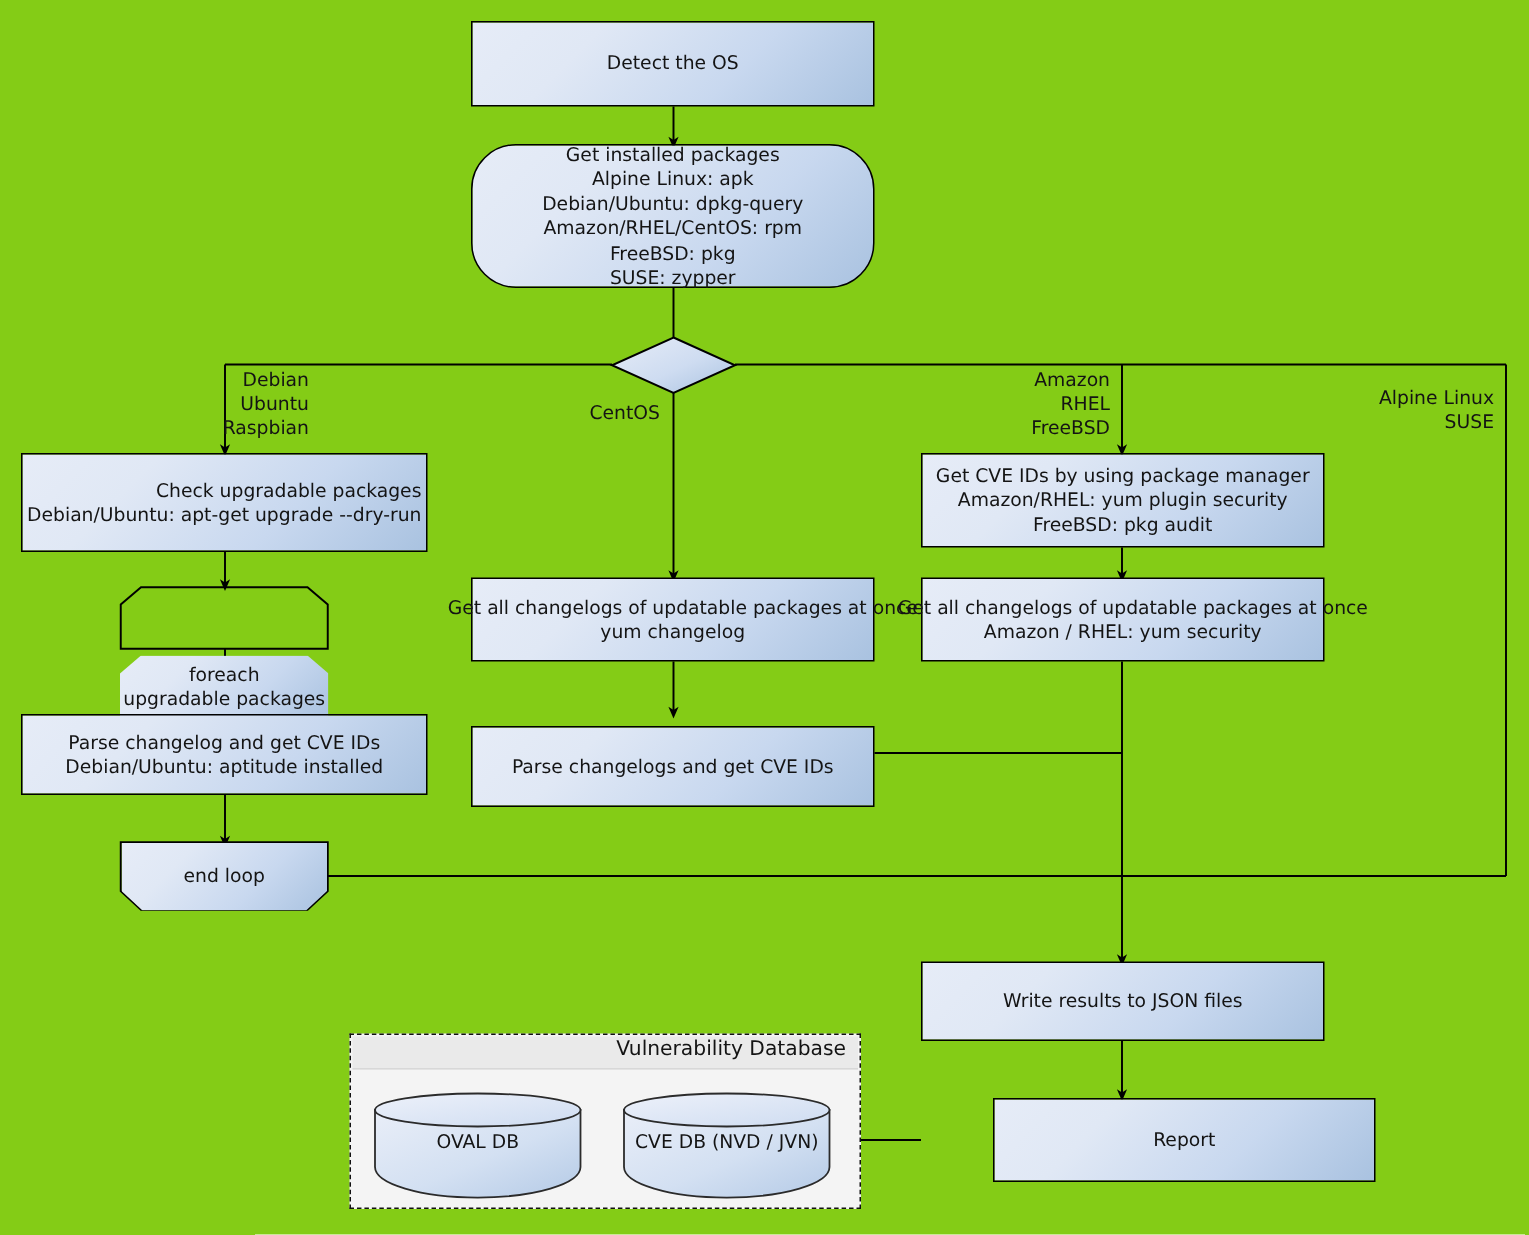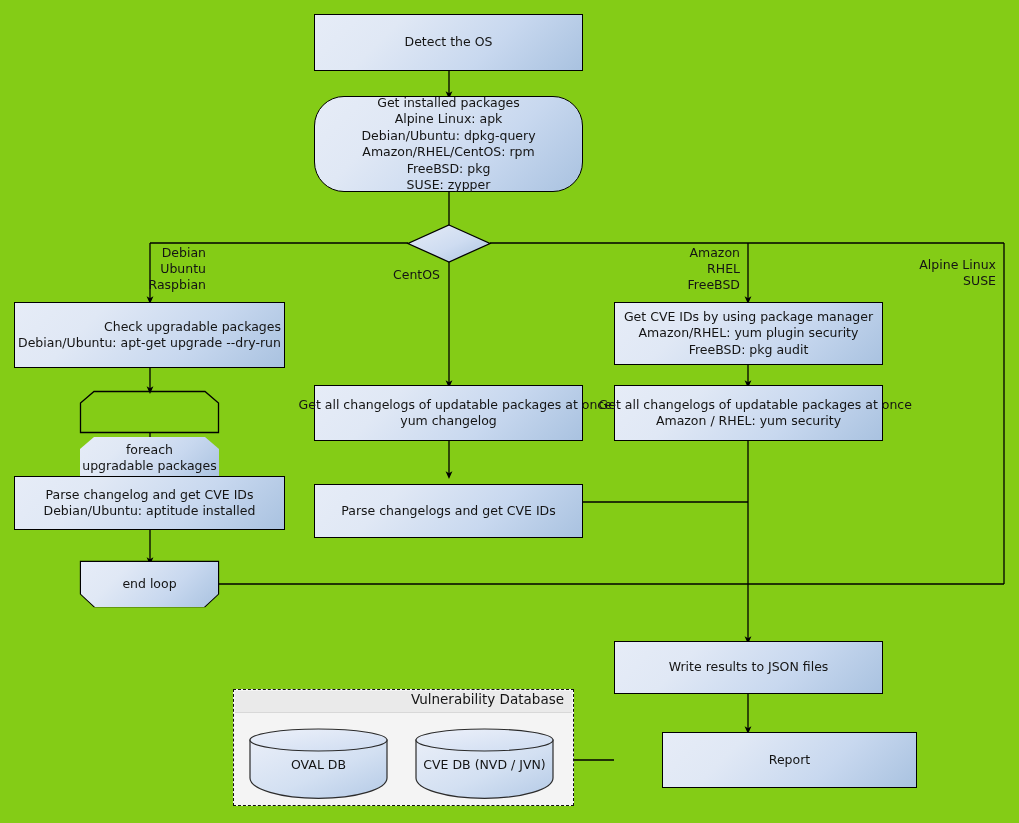--- a/index.html
+++ b/index.html
@@ -78,21 +78,21 @@
     display: flex;
     align-items: flex-start;
     justify-content: flex-end;
     padding-right: 8px;
     font-size: 13.5px;
     color: #141414;
   }
   .cyl-label {
     position: absolute;
     display: flex;
-    align-items: flex-end;
+    align-items: center;
     justify-content: center;
     font-size: 12.5px;
     color: #141414;
     white-space: nowrap;
   }
   .node-text { display: block; }
 </style>
 </head>
 <body>
 

